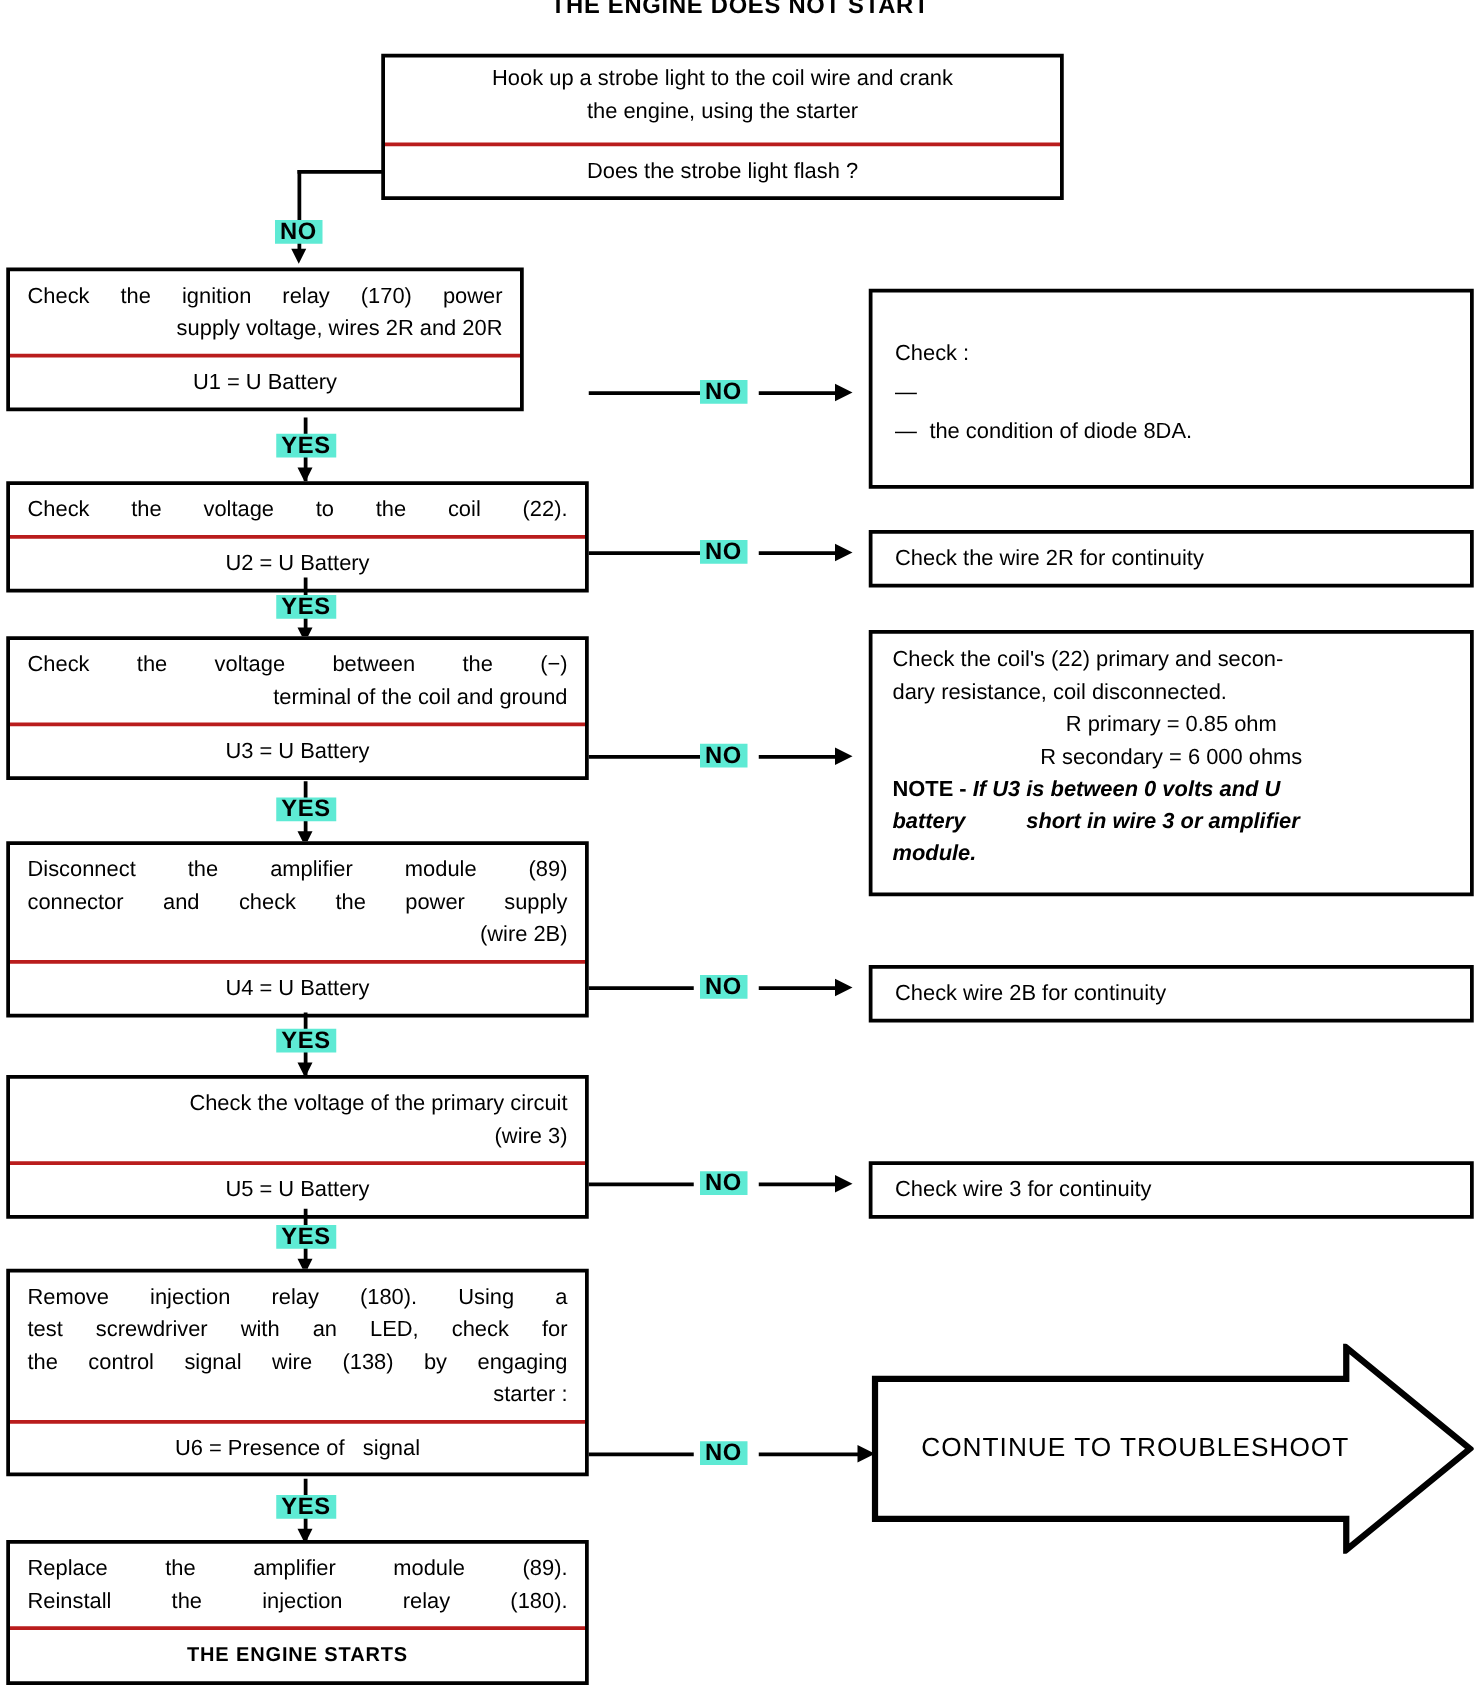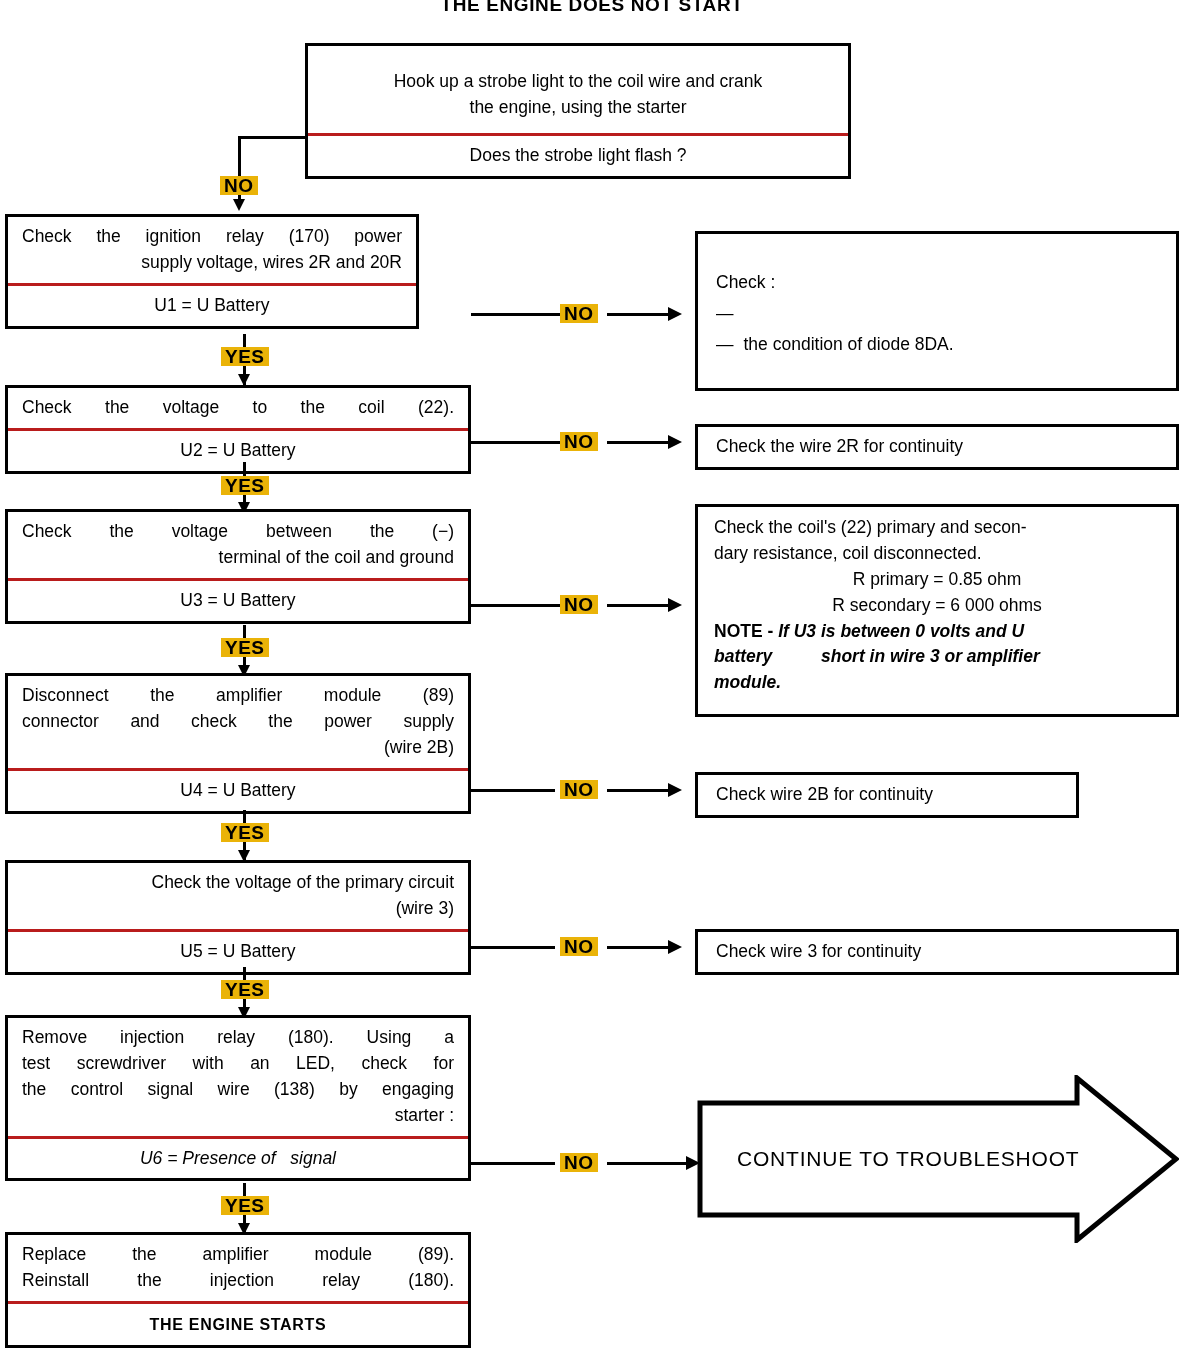--- a/index.html
+++ b/index.html
@@ -75,21 +75,21 @@
     width: 0; height: 0;
     border-top: 7px solid transparent;
     border-bottom: 7px solid transparent;
     border-left: 14px solid #000;
   }
   .edge-label {
     position: absolute;
     font-size: 19px;
     font-weight: bold;
     letter-spacing: 0.5px;
-    background: #eab308;
+    background: #5eead4;
     padding: 0 4px;
     line-height: 1;
   }
   .big-arrow {
     position: absolute;
   }
   .big-arrow .label {
     position: absolute;
     left: 40px;
     top: 50%;
@@ -108,21 +108,21 @@
   .res-line { text-align: center; }
 </style>
 </head>
 <body>
 
 <div id="page">
 
   <div class="title">THE ENGINE DOES NOT START</div>
 
   <div class="box" style="left:305px; top:43px; width:546px;">
-    <div class="cell top-cell ctr" style="padding:23px 18px 12px;">
+    <div class="cell top-cell ctr" style="padding:4px 18px 12px;">
       <div>Hook up a strobe light to the coil wire and crank</div>
       <div>the engine, using the starter</div>
     </div>
     <div class="cell result-cell">Does the strobe light flash ?</div>
   </div>
 
   <div class="hline" style="left:238px; top:136px; width:70px;"></div>
   <div class="vline" style="left:238px; top:136px; height:65px;"></div>
   <div class="arrow-down" style="left:233px; top:199px;"></div>
   <div class="edge-label" style="left:220px; top:176px;">NO</div>
@@ -213,21 +213,21 @@
       <div class="lft">(wire 2B)</div>
     </div>
     <div class="cell result-cell">U4 = U Battery</div>
   </div>
 
   <div class="hline" style="left:471px; top:789px; width:84px;"></div>
   <div class="hline" style="left:607px; top:789px; width:62px;"></div>
   <div class="arrow-right" style="left:668px; top:783px;"></div>
   <div class="edge-label" style="left:560px; top:780px;">NO</div>
 
-  <div class="box" style="left:695px; top:772px; width:384px;">
+  <div class="box" style="left:695px; top:772px; width:484px;">
     <div class="cell" style="padding:7px 18px;">Check wire 2B for continuity</div>
   </div>
 
   <div class="vline" style="left:243px; top:810px; height:53px;"></div>
   <div class="arrow-down" style="left:238px; top:850px;"></div>
   <div class="edge-label" style="left:221px; top:823px;">YES</div>
 
   <div class="box" style="left:5px; top:860px; width:466px;">
     <div class="cell top-cell">
       <div class="lft">Check the voltage of the primary circuit</div>
@@ -249,21 +249,21 @@
   <div class="arrow-down" style="left:238px; top:1007px;"></div>
   <div class="edge-label" style="left:221px; top:980px;">YES</div>
 
   <div class="box" style="left:5px; top:1015px; width:466px;">
     <div class="cell top-cell">
       <div class="just">Remove injection relay (180). Using a</div>
       <div class="just">test screwdriver with an LED, check for</div>
       <div class="just">the control signal wire (138) by engaging</div>
       <div class="lft">starter :</div>
     </div>
-    <div class="cell result-cell" style="white-space:pre;font-style:italic;">U6 = Presence of   signal</div>
+    <div class="cell result-cell" style="white-space:pre;">U6 = Presence of   signal</div>
   </div>
 
   <div class="hline" style="left:471px; top:1162px; width:84px;"></div>
   <div class="hline" style="left:607px; top:1162px; width:80px;"></div>
   <div class="arrow-right" style="left:686px; top:1156px;"></div>
   <div class="edge-label" style="left:560px; top:1153px;">NO</div>
 
   <div class="big-arrow" style="left:697px; top:1075px; width:482px; height:168px;">
     <svg width="482" height="168" viewBox="0 0 482 168">
       <polygon points="3,28 380,28 380,3 479,84 380,165 380,140 3,140" fill="#ffffff" stroke="#000000" stroke-width="5" stroke-linejoin="miter"></polygon>

